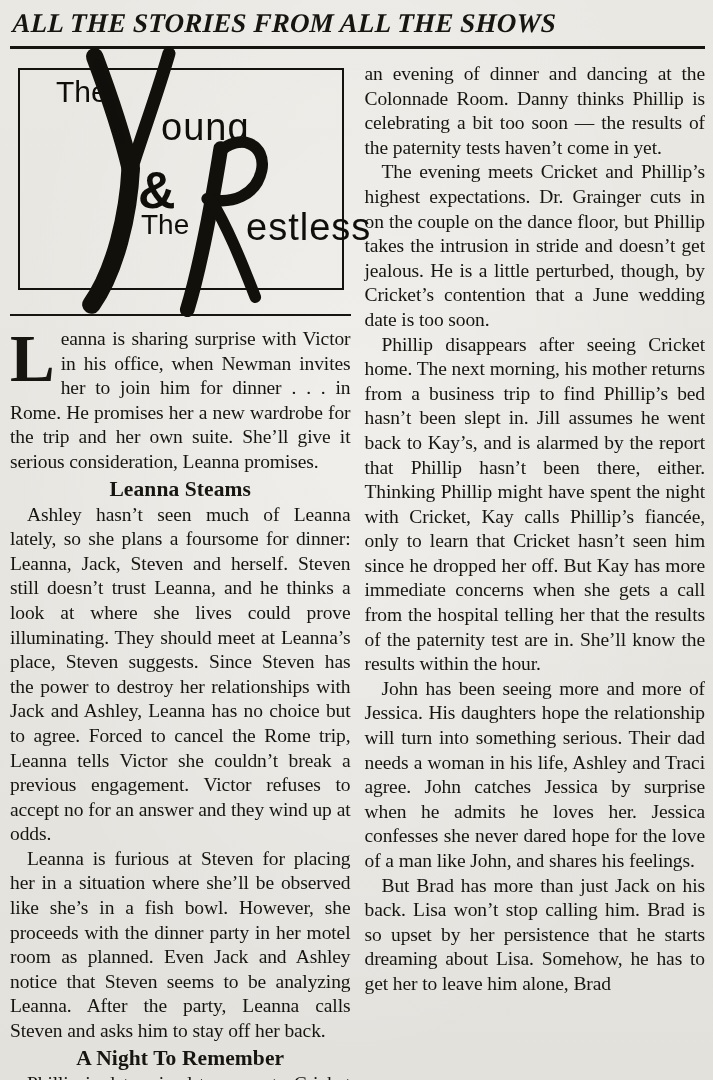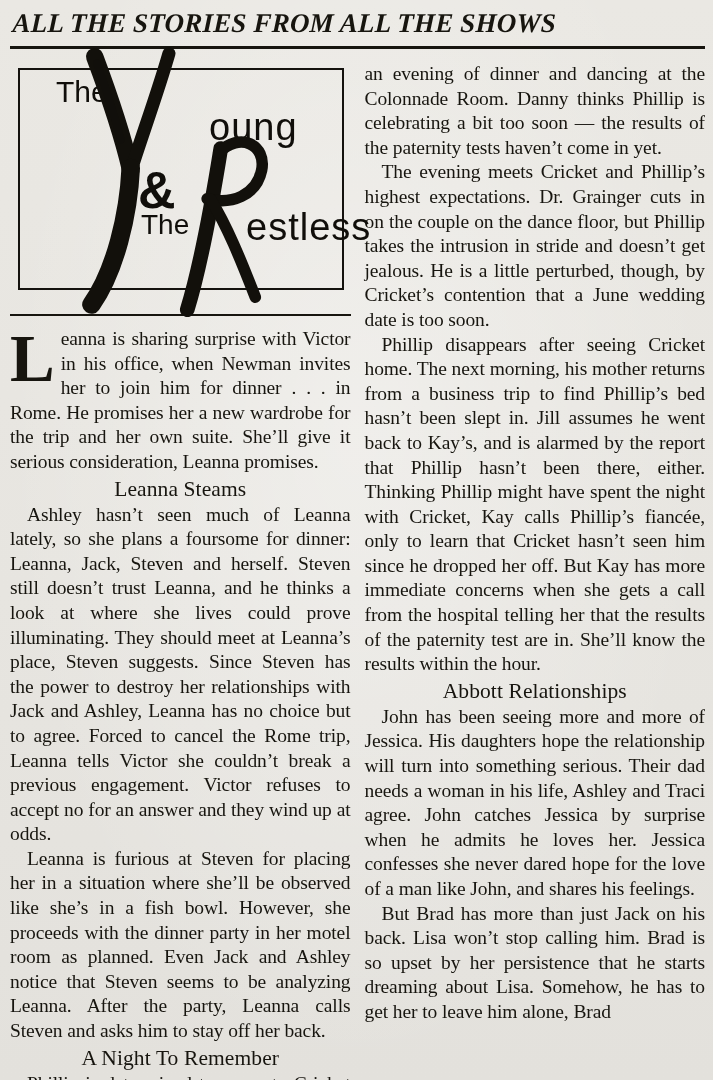--- a/index.html
+++ b/index.html
@@ -42,21 +42,21 @@
     font-size: 19.5px;
     line-height: 24.6px;
     text-align: justify;
     letter-spacing: -0.1px;
   }
   .indent { text-indent: 17px; }
   .shead {
     margin: 1px 0 1px;
     font-size: 21.5px;
     line-height: 26px;
-    font-weight: normal;
+    font-weight: bold;
     text-align: center;
     letter-spacing: 0.1px;
   }
   
   .dropcap {
     float: left;
     font-size: 67px;
     line-height: 56px;
     font-weight: bold;
     margin: 3px 8px 0 0;
@@ -76,21 +76,21 @@
     border: 2px solid #14120e;
     background: transparent;
   }
   .logo-wrap span {
     position: absolute;
     font-family: "Liberation Sans", sans-serif;
     color: #100e0a;
     white-space: nowrap;
   }
   .lg-the-top  { left: 46px;  top: 11px;  font-size: 30px; }
-  .lg-oung     { left: 151px; top: 42px;  font-size: 38px; letter-spacing: 1px; margin-left: 48px; }
+  .lg-oung     { left: 151px; top: 42px;  font-size: 38px; letter-spacing: 1px; }
   .lg-amp      { left: 128px; top: 96px;  font-size: 52px; font-weight: bold; }
   .lg-the-bot  { left: 131px; top: 145px; font-size: 28px; }
   .lg-estless  { left: 236px; top: 142px; font-size: 38px; letter-spacing: 1px; }
   .lg-y, .lg-r { position: absolute; overflow: visible; }
   .lg-y { left: 68px;  top: -16px; }
   .lg-r { left: 168px; top: 74px; }
   .logo-rule {
     height: 2px;
     background: #17150f;
     margin: 6px 0 11px 0;
@@ -158,21 +158,20 @@
     </div>
 
     <div class="col">
 
       <p class="body">an evening of dinner and dancing at the Colonnade Room. Danny thinks Phillip is celebrating a bit too soon — the results of the paternity tests haven’t come in yet.</p>
 
       <p class="body indent">The evening meets Cricket and Phillip’s highest expectations. Dr. Grainger cuts in on the couple on the dance floor, but Phillip takes the intrusion in stride and doesn’t get jealous. He is a little perturbed, though, by Cricket’s contention that a June wedding date is too soon.</p>
 
       <p class="body indent">Phillip disappears after seeing Cricket home. The next morning, his mother returns from a business trip to find Phillip’s bed hasn’t been slept in. Jill assumes he went back to Kay’s, and is alarmed by the report that Phillip hasn’t been there, either. Thinking Phillip might have spent the night with Cricket, Kay calls Phillip’s fiancée, only to learn that Cricket hasn’t seen him since he dropped her off. But Kay has more immediate concerns when she gets a call from the hospital telling her that the results of the paternity test are in. She’ll know the results within the hour.</p>
 
-      <h2 class="shead">Abbott Relationships</h2>
 
       <p class="body indent">John has been seeing more and more of Jessica. His daughters hope the relationship will turn into something serious. Their dad needs a woman in his life, Ashley and Traci agree. John catches Jessica by surprise when he admits he loves her. Jessica confesses she never dared hope for the love of a man like John, and shares his feelings.</p>
 
 
 
       <p class="body indent">But Brad has more than just Jack on his back. Lisa won’t stop calling him. Brad is so upset by her persistence that he starts dreaming about Lisa. Somehow, he has to get her to leave him alone, Brad</p>
     </div>
 
   </div>
 </div>

